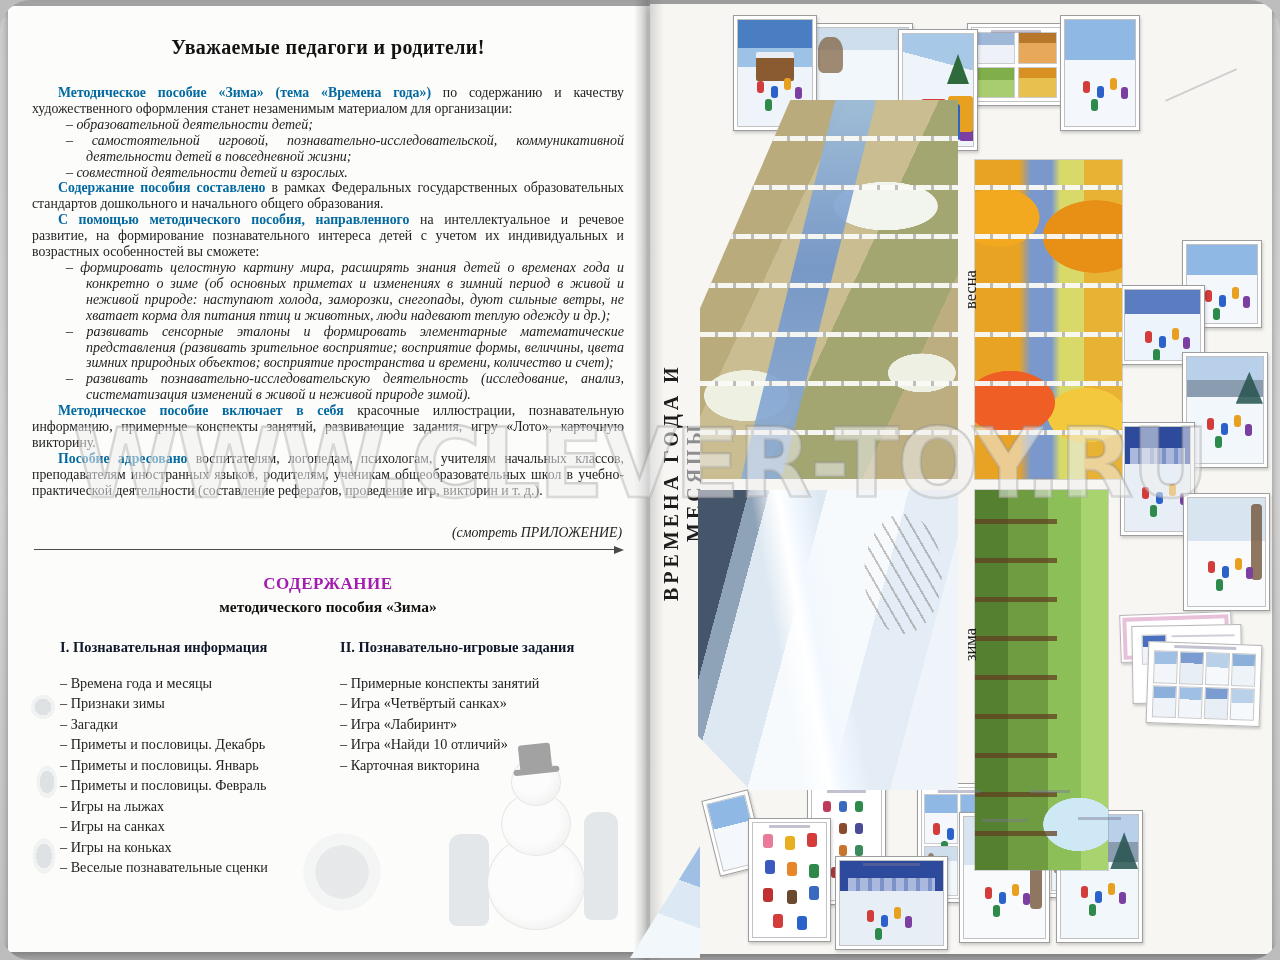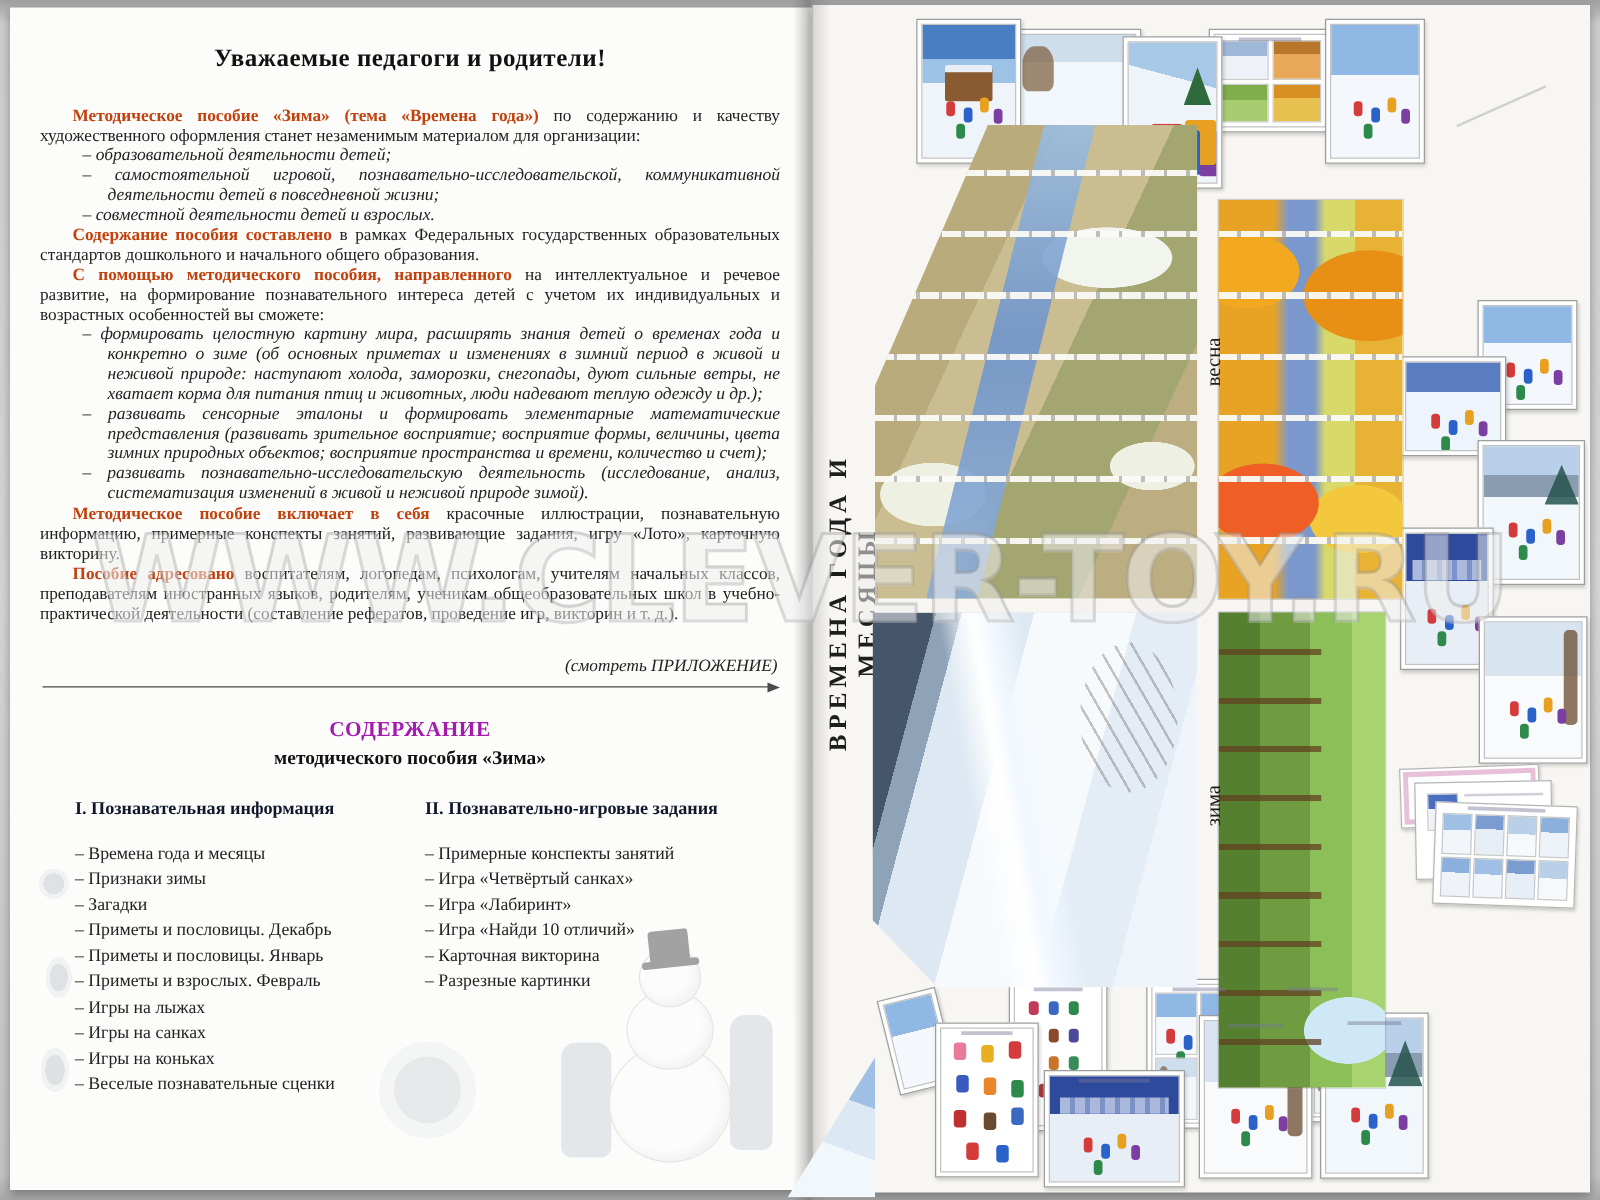--- a/index.html
+++ b/index.html
@@ -1,29 +1,29 @@
 <!DOCTYPE html>
 <html><head>
 <meta charset="utf-8">
 <style>
   html,body{margin:0;padding:0;}
   body{background:#bdbdbd;font-family:"Liberation Serif","DejaVu Serif",serif;}
   #photo{position:relative;width:1280px;height:960px;margin:0 auto;overflow:hidden;
-         background:linear-gradient(180deg,#9f9f9f 0,#cfcfcf 2%,#d6d6d6 50%,#c4c4c4 98%,#a8a8a8 100%);}
+         background:linear-gradient(180deg,#9f9f9f 0,#cfcfcf 2%,#d6d6d6 50%,#c4c4c4 98%,#a8a8a8 100%);border-radius:31px;}
   
   .page{position:absolute;box-shadow:0 3px 8px rgba(0,0,0,.35);}
   #left-page{left:8px;top:6px;width:642px;height:946px;background:#fcfcfb;}
   #right-page{left:650px;top:4px;width:622px;height:950px;background:#f7f6f2;}
   #gutter{position:absolute;left:634px;top:0;width:30px;height:960px;z-index:6;
           background:linear-gradient(90deg,rgba(0,0,0,0) 0,rgba(70,70,70,.30) 45%,rgba(110,110,110,.22) 58%,rgba(0,0,0,0) 100%);}
   
   #lp-content{position:absolute;left:24px;top:22px;width:592px;color:#222;z-index:2;}
   .lp-h1{text-align:center;font-weight:bold;font-size:20px;letter-spacing:.4px;color:#111;margin:8px 0 26px 0;}
   .para{font-size:13.8px;line-height:15.9px;text-align:justify;text-indent:26px;margin:0;}
-  .b{font-weight:bold;color:#c2410c;}
+  .b{font-weight:bold;color:#0369a1;}
   ul.dash{list-style:none;margin:0;padding:0 0 0 34px;font-size:14px;line-height:15.9px;}
   ul.dash li{font-style:italic;padding-left:20px;text-indent:-20px;text-align:justify;}
   .appendix-note{font-style:italic;font-size:13.8px;text-align:right;margin:26px 2px 0 0;}
   .arrow-line{position:relative;height:12px;margin-top:3px;}
   .arrow-line::before{content:"";position:absolute;left:2px;right:6px;top:5px;border-top:1.4px solid #4a4a4a;}
   .arrow-line::after{content:"";position:absolute;right:0;top:2px;border-left:10px solid #4a4a4a;
                      border-top:4px solid transparent;border-bottom:4px solid transparent;}
   .toc-title{text-align:center;font-weight:bold;font-size:17px;color:#a21caf;margin:18px 0 4px 0;letter-spacing:.5px;}
   .toc-sub{text-align:center;font-weight:bold;font-size:15.5px;color:#111;margin:0 0 22px 0;}
   .toc-cols{display:flex;gap:18px;margin-left:28px;}
@@ -210,37 +210,36 @@
       <div class="toc-cols">
         <div class="toc-col1">
           <p class="toc-h">I. Познавательная информация</p>
           <ul class="toc">
 
           <li>– Времена года и месяцы</li>
               <li>– Признаки зимы</li>
               <li>– Загадки</li>
               <li>– Приметы и пословицы. Декабрь</li>
               <li>– Приметы и пословицы. Январь</li>
-              <li>– Приметы и взрослых. Февраль</li>
+              <li>– Приметы и пословицы. Февраль</li>
               <li>– Игры на лыжах</li>
               <li>– Игры на санках</li>
               <li>– Игры на коньках</li>
               <li>– Веселые познавательные сценки</li>
             </ul>
         </div>
         <div class="toc-col2">
           <p class="toc-h">II. Познавательно-игровые задания</p>
           <ul class="toc">
 
           <li>– Примерные конспекты занятий</li>
               <li>– Игра «Четвёртый санках»</li>
               <li>– Игра «Лабиринт»</li>
               <li>– Игра «Найди 10 отличий»</li>
               <li>– Карточная викторина</li>
-              <li>– Разрезные картинки</li>
             </ul>
         </div>
       </div>
     </div>
   </div>
 
   <div id="right-page" class="page">
 
     <div id="vertical-title" class="vtext">ВРЕМЕНА ГОДА И МЕСЯЦЫ</div>
 

